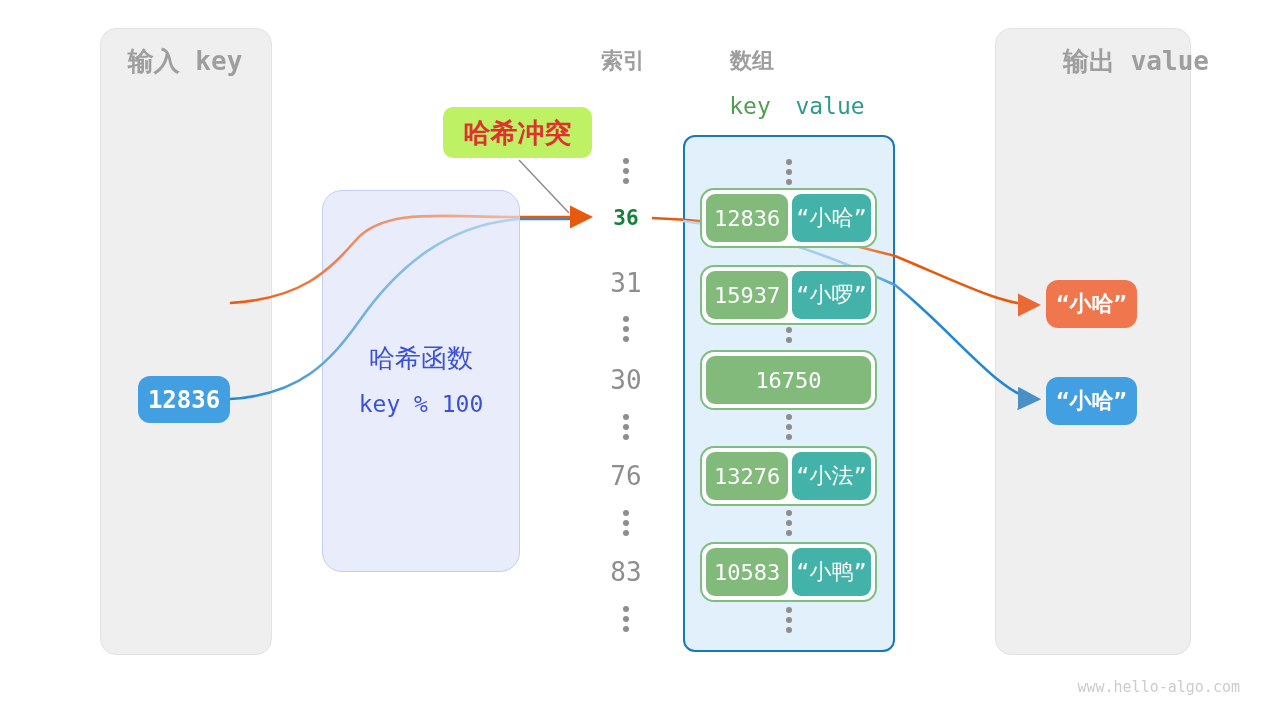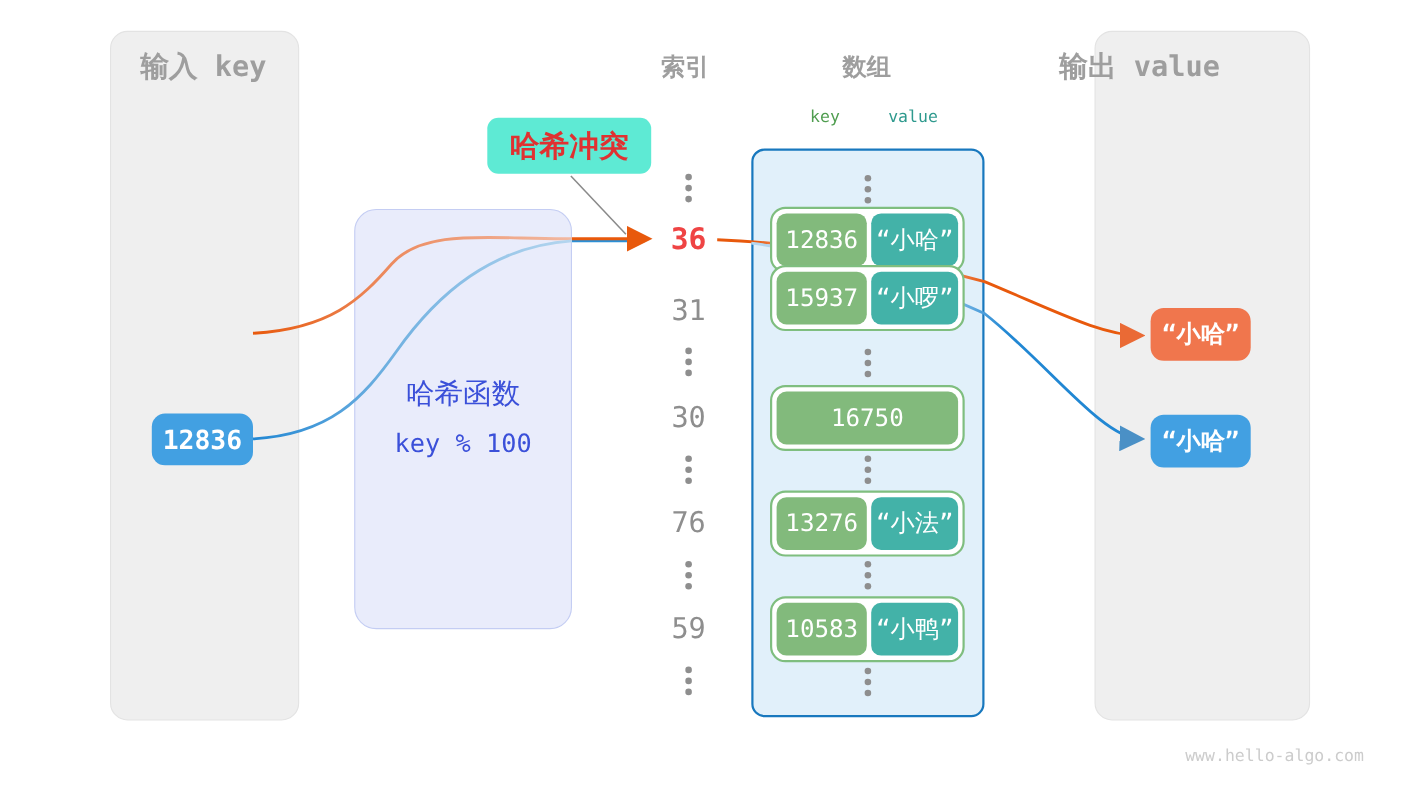--- a/index.html
+++ b/index.html
@@ -34,46 +34,46 @@
   
   .hash-box{
     position:absolute;left:322px;top:190px;width:198px;height:382px;
     background:#e9ecfb;border:1.5px solid #c4cdf3;border-radius:20px;box-sizing:border-box;
   }
   .hash-title{position:absolute;left:50%;top:168px;transform:translate(-50%,-50%);color:#3b50d9;font-size:26px;white-space:nowrap;}
   .hash-formula{position:absolute;left:50%;top:214px;transform:translate(-50%,-50%);color:#3b50d9;font-size:23px;white-space:nowrap;}
 
   
   .collision{
-    position:absolute;left:443px;top:107px;width:149px;height:51px;background:#5eead4;border-radius:10px;
+    position:absolute;left:443px;top:107px;width:149px;height:51px;background:#bef264;border-radius:10px;
     display:flex;align-items:center;justify-content:center;color:#e03131;font-weight:bold;font-size:27px;white-space:nowrap;
   }
 
   
   .col-title{
     position:absolute;color:#9e9e9e;font-weight:bold;font-size:22px;white-space:nowrap;transform:translate(-50%,-50%);
   }
   .idx{
     position:absolute;left:626px;transform:translate(-50%,-50%);color:#8e8e8e;font-size:26px;
     font-family:"DejaVu Sans Mono","Liberation Mono",monospace;white-space:nowrap;
   }
-  .idx.hot{color:#ef4444;font-weight:bold;font-size:27px;}
+  .idx.hot{color:#15803d;font-weight:bold;font-size:21px;}
 
   
   .dots{position:absolute;transform:translate(-50%,-50%);display:flex;flex-direction:column;gap:4px;align-items:center;}
   .dots i{display:block;width:6px;height:6px;border-radius:50%;background:#8e8e8e;}
 
   
   .array-box{
     position:absolute;left:683px;top:135px;width:212px;height:517px;box-sizing:border-box;
     background:#e1f0fa;border:2.5px solid #1878be;border-radius:12px;
   }
   .kv-header{
     position:absolute;transform:translate(-50%,-50%);font-family:"DejaVu Sans Mono","Liberation Mono",monospace;
-    font-size:15px;white-space:nowrap;
+    font-size:23px;white-space:nowrap;
   }
   .kv-header.k{color:#4f9d4f;}
   .kv-header.v{color:#2f9a8e;}
 
   
   .pair{
     position:absolute;left:700px;width:177px;height:60px;box-sizing:border-box;
     background:#ffffff;border:2px solid #7fbe7f;border-radius:14px;
     display:flex;gap:4px;padding:4px;
   }
@@ -148,23 +148,23 @@
     <path d="M 652,218 C 730,221 810,233 895,256 C 960,283 1002,305 1036,305" fill="none" stroke="url(#gOB)" stroke-width="2.6" marker-end="url(#arrO2)"></path>
 
     <path d="M 683,221 C 760,231 822,252 895,285 C 952,330 1002,398 1036,399" fill="none" stroke="url(#gBB)" stroke-width="2.6" marker-end="url(#arrB)"></path>
 
     <path d="M 519,160 L 569,213" fill="none" stroke="#8a8a8a" stroke-width="1.4"></path>
   </svg>
 
   <div class="layer-fg">
 
     <div class="panel-title" style="left:185px;top:61px;">输入 key</div>
-    <div class="panel-title" style="left:1036px;top:61px;">输出 value</div>
+    <div class="panel-title" style="left:1136px;top:61px;">输出 value</div>
     <div class="col-title" style="left:623px;top:61px;">索引</div>
-    <div class="col-title" style="left:788px;top:61px;">数组</div>
+    <div class="col-title" style="left:752px;top:61px;">数组</div>
     <div class="kv-header k" style="left:750px;top:106px;">key</div>
     <div class="kv-header v" style="left:830px;top:106px;">value</div>
 
     <div class="pill pill-blue" style="left:138px;top:376px;width:92px;height:47px;">12836</div>
 
     <div class="hash-title" style="left:421px;top:358px;">哈希函数</div>
     <div class="hash-formula mono" style="left:421px;top:404px;">key % 100</div>
 
     <div class="collision">哈希冲突</div>
 
@@ -185,21 +185,21 @@
         <i></i>
         <i></i>
         <i></i>
       </div>
     <div class="idx" style="top:476px;">76</div>
     <div class="dots" style="left:626px;top:523px;">
         <i></i>
         <i></i>
         <i></i>
       </div>
-    <div class="idx" style="top:572px;">59</div>
+    <div class="idx" style="top:572px;">83</div>
     <div class="dots" style="left:626px;top:619px;">
         <i></i>
         <i></i>
         <i></i>
       </div>
 
     <div class="dots" style="left:789px;top:172px;">
         <i></i>
         <i></i>
         <i></i>
@@ -222,21 +222,21 @@
     <div class="dots" style="left:789px;top:620px;">
         <i></i>
         <i></i>
         <i></i>
       </div>
 
     <div class="pair" style="top:188px;">
       <div class="cell k">12836</div>
       <div class="cell v">“小哈”</div>
     </div>
-    <div class="pair" style="top:241px;">
+    <div class="pair" style="top:265px;">
       <div class="cell k">15937</div>
       <div class="cell v">“小啰”</div>
     </div>
     <div class="pair" style="top:350px;">
       <div class="cell k">16750</div>
     </div>
     <div class="pair" style="top:446px;">
       <div class="cell k">13276</div>
       <div class="cell v">“小法”</div>
     </div>

